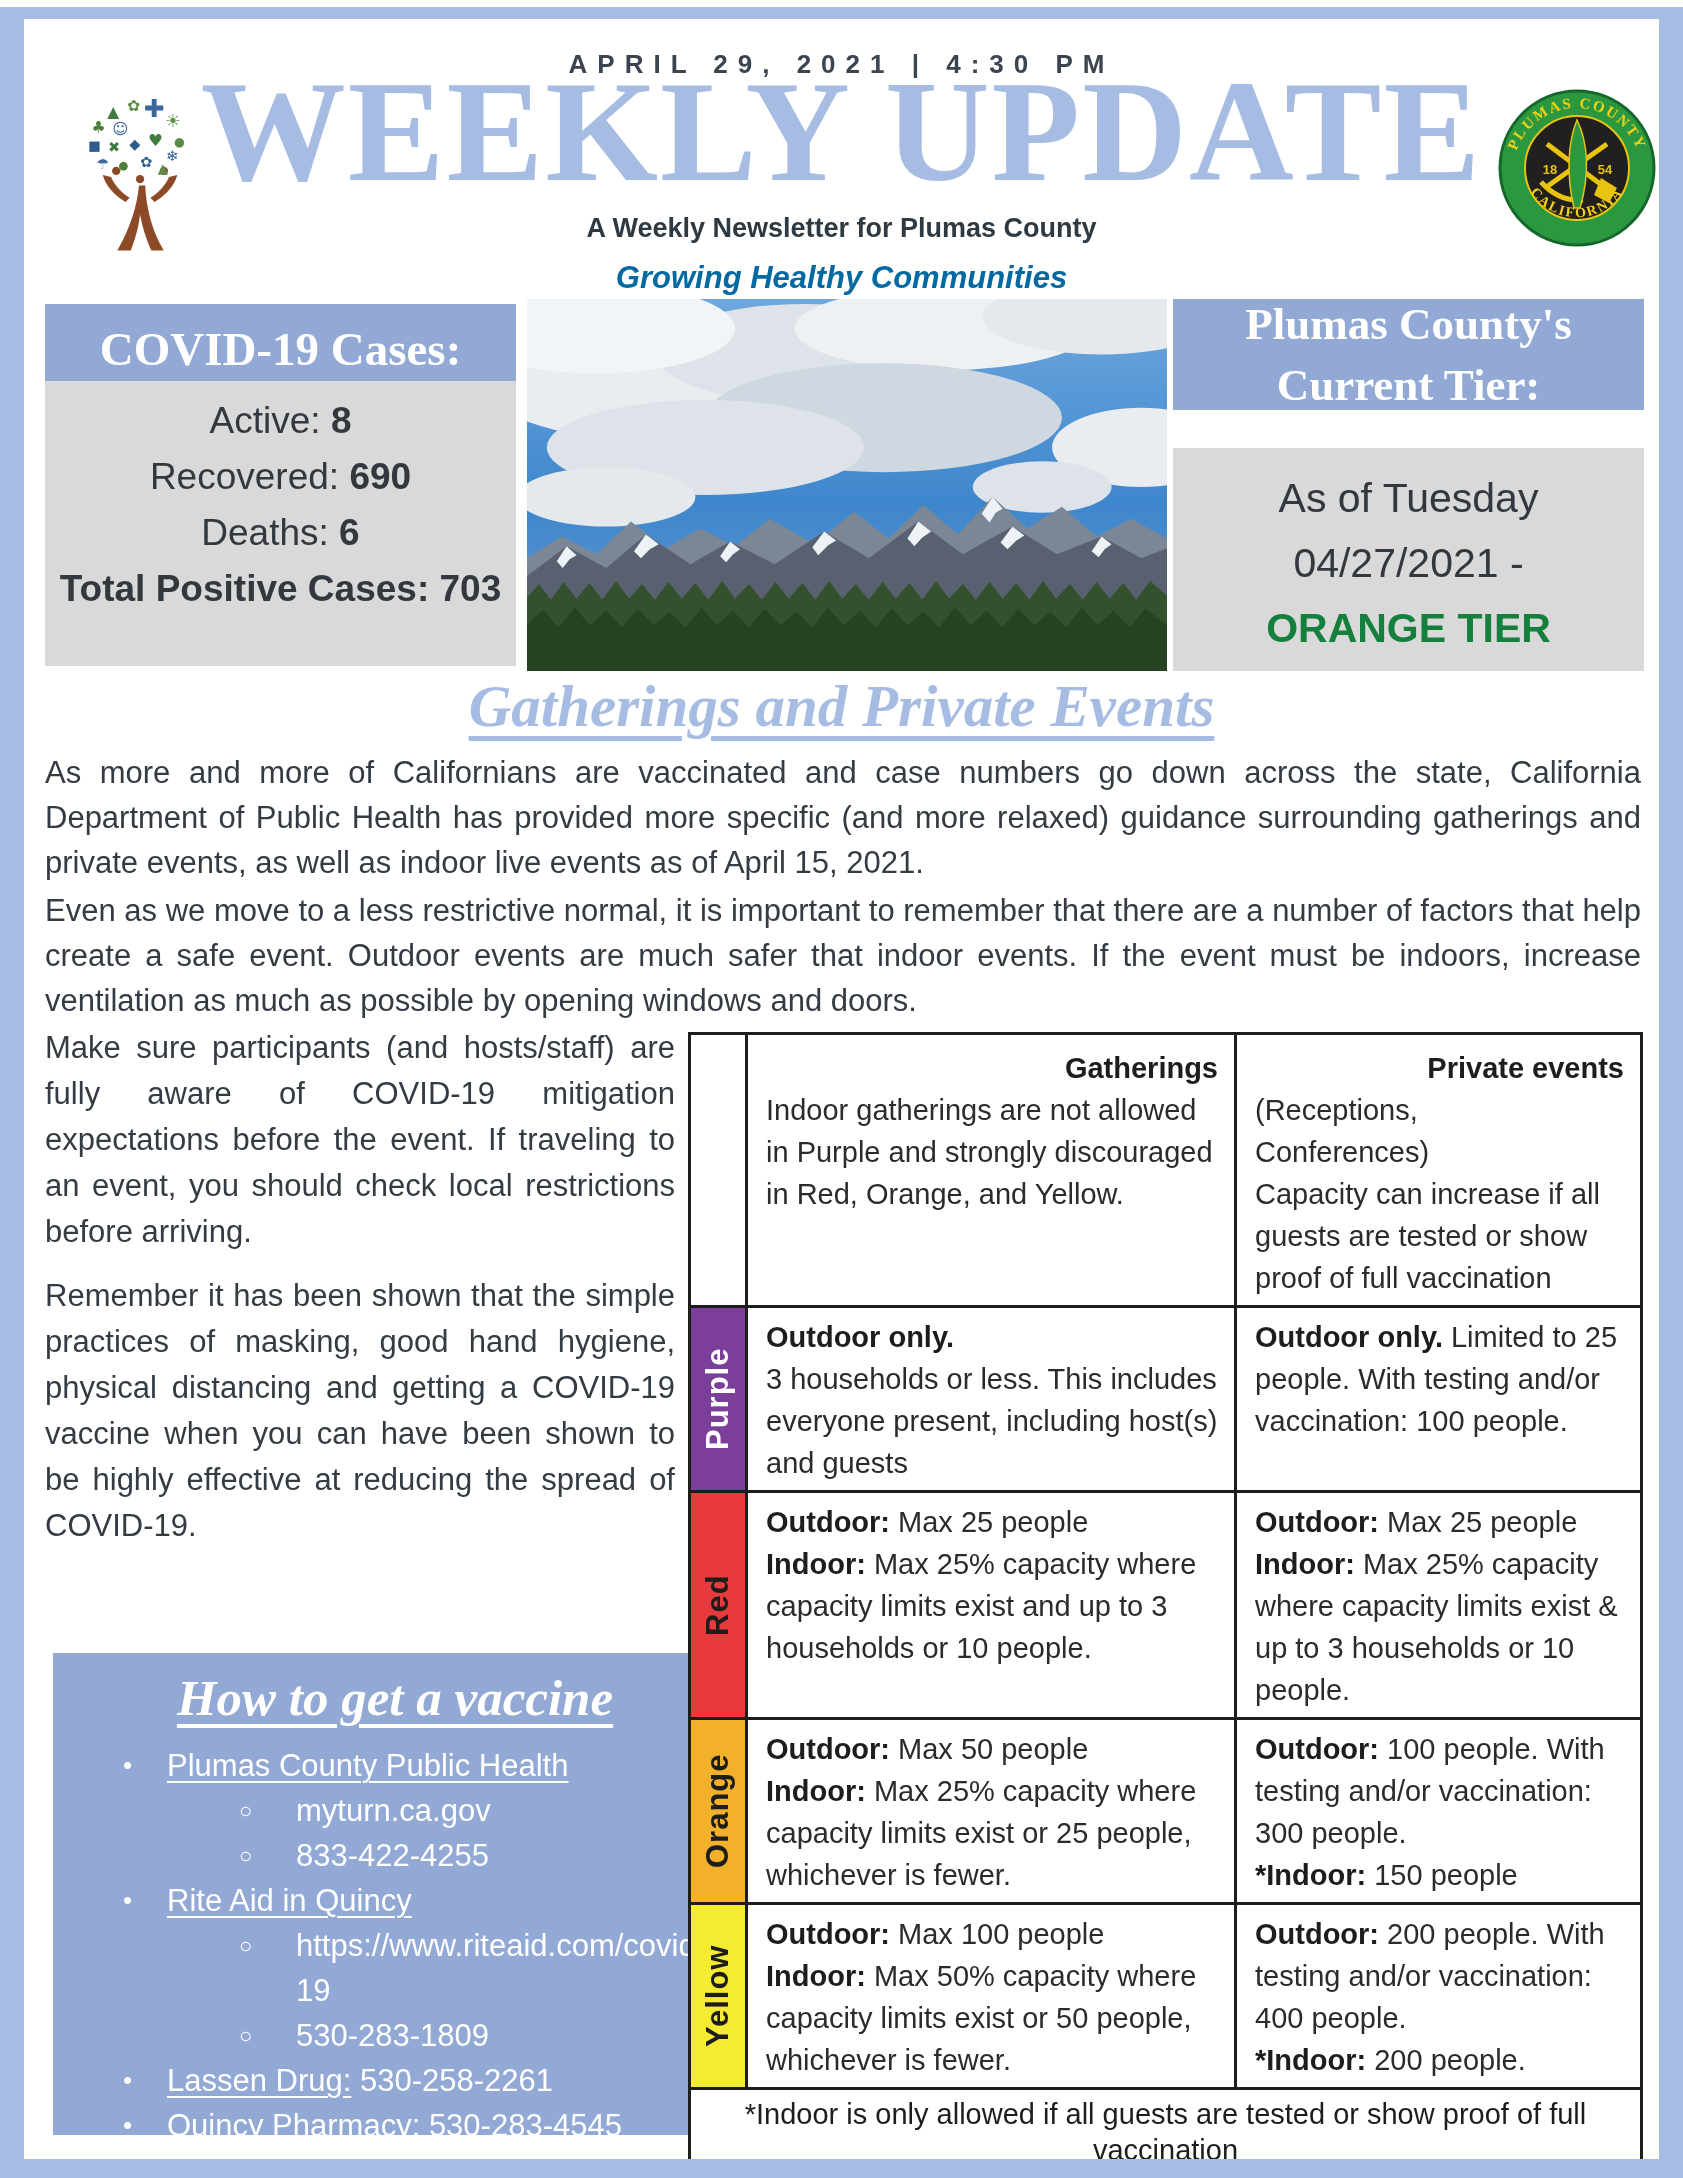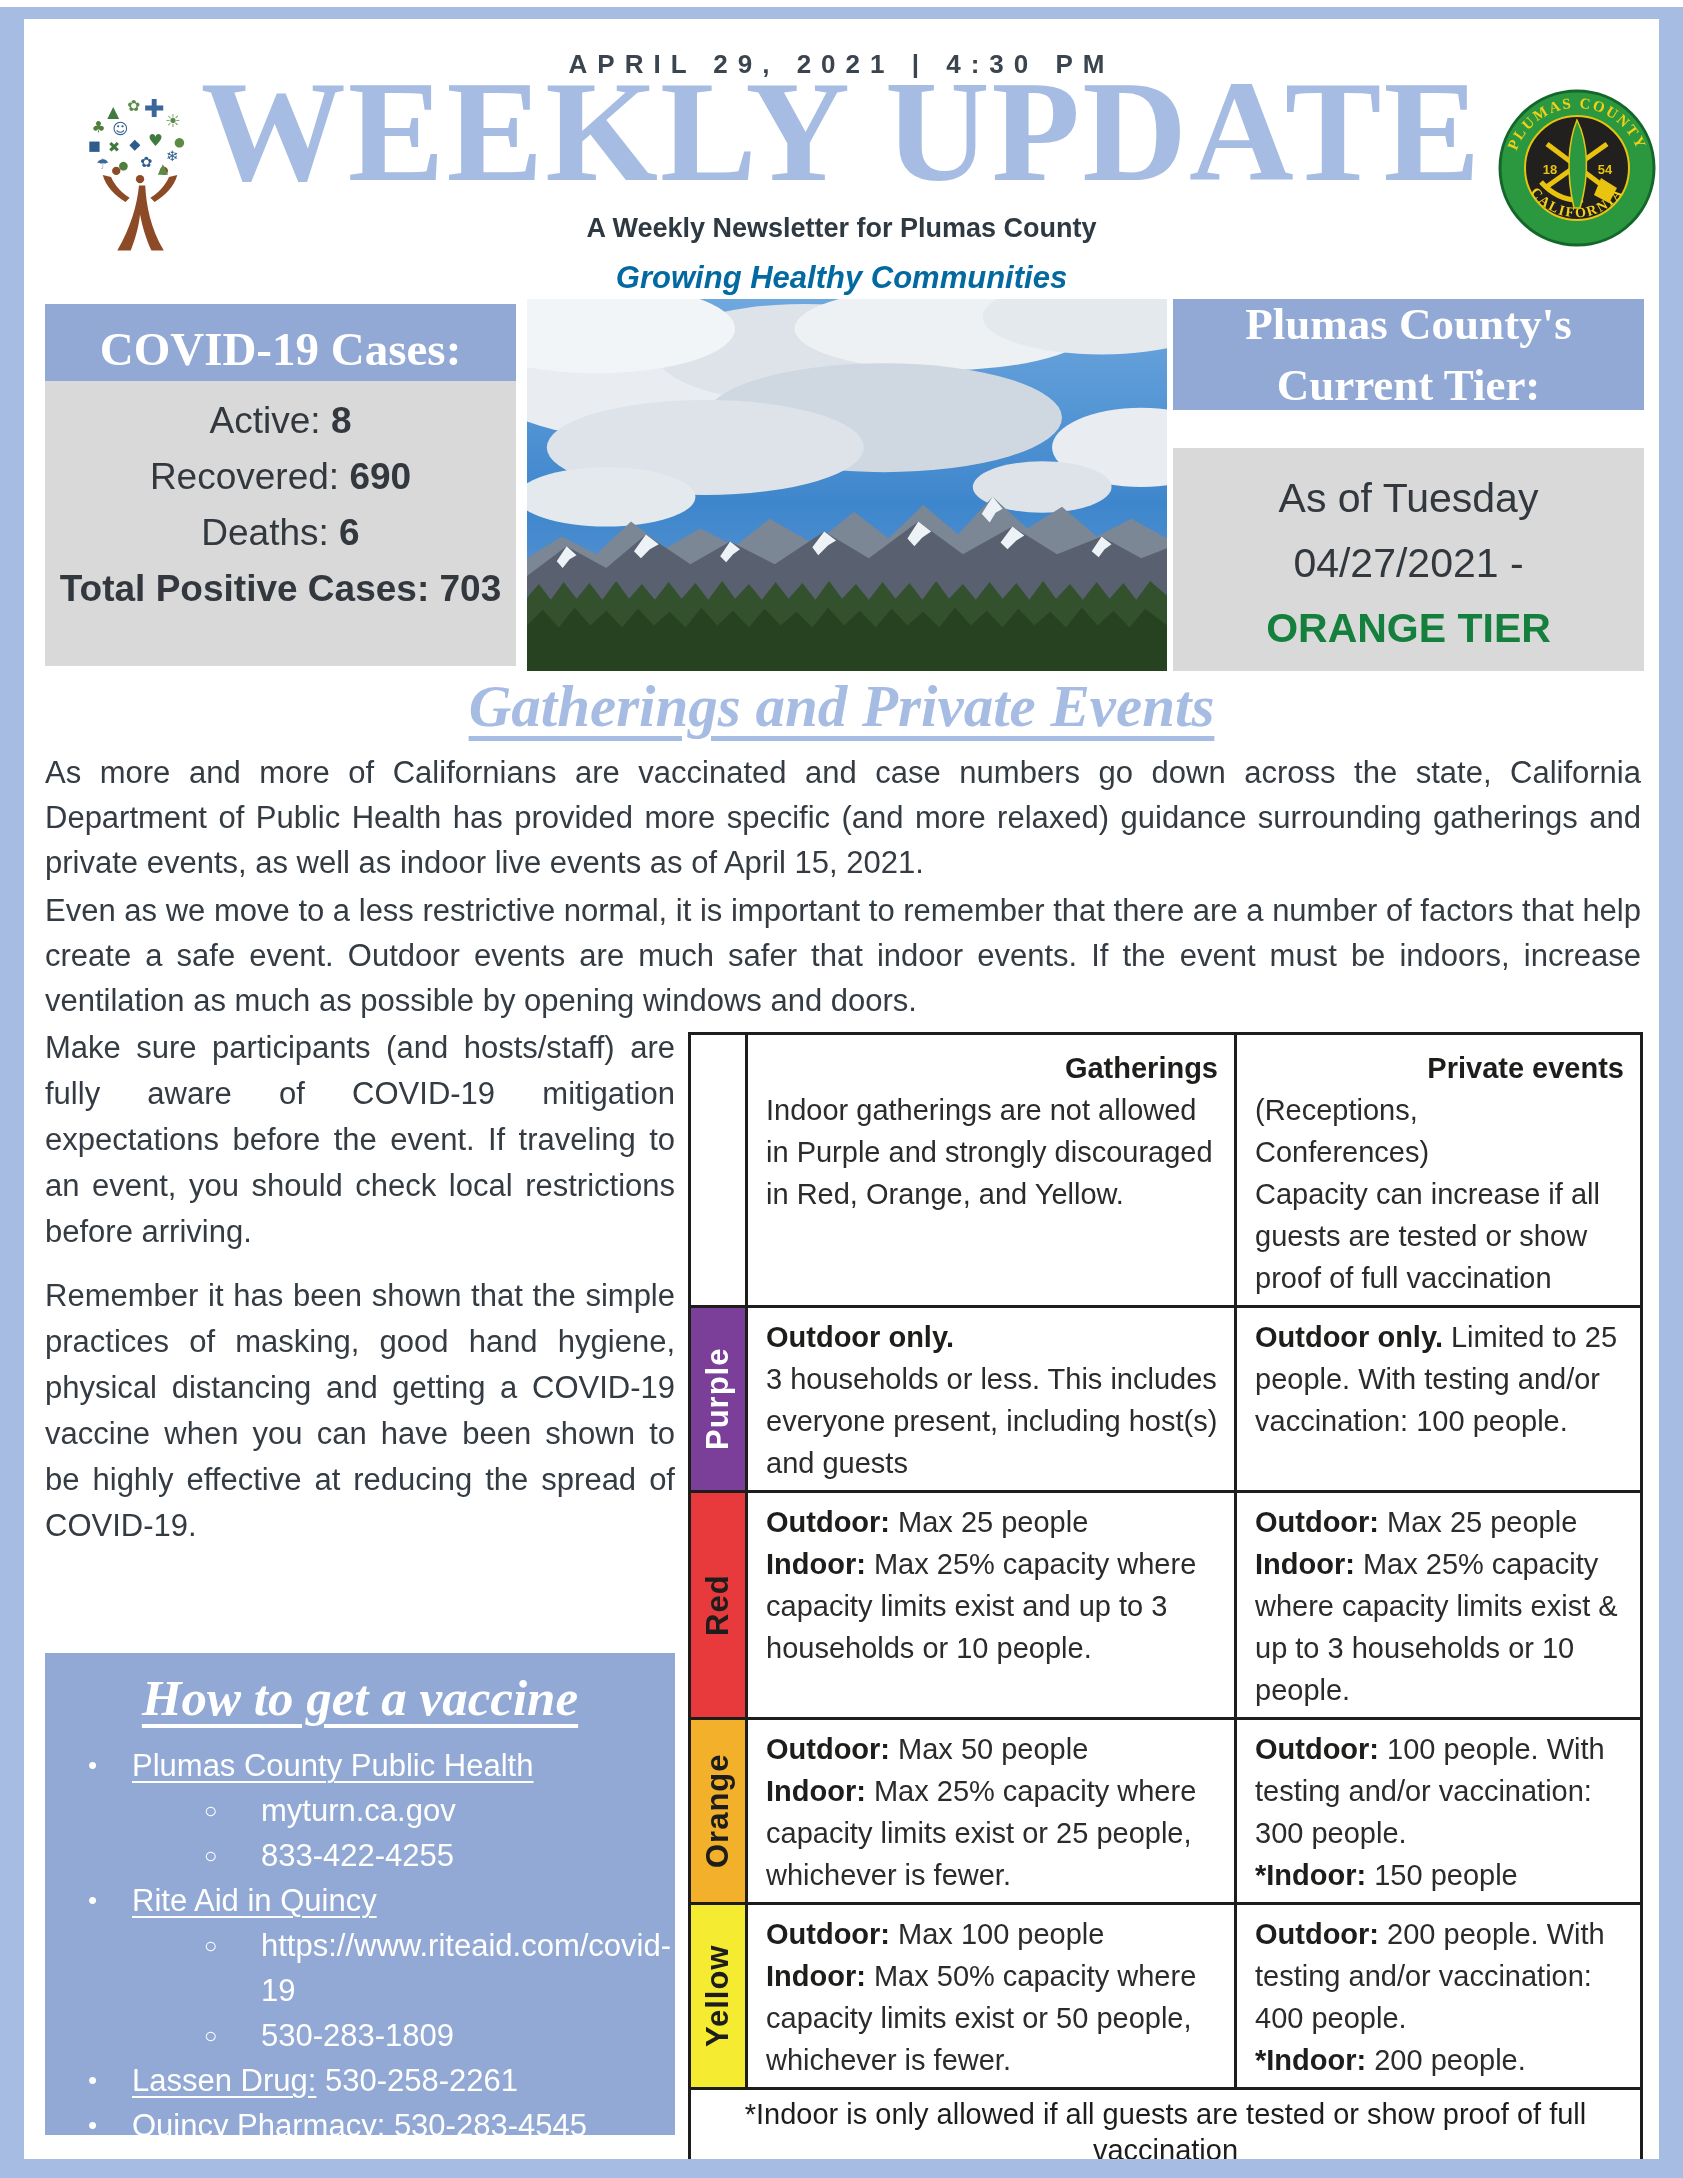--- a/index.html
+++ b/index.html
@@ -41,21 +41,21 @@
   
   .intro{position:absolute;left:45px;top:743px;width:1596px;font-size:31px;line-height:45px;text-align:justify;}
   .intro p{margin:0 0 3px 0;}
 
   
   .leftcol{position:absolute;left:45px;top:1018px;width:630px;font-size:31px;line-height:46px;text-align:justify;}
   .leftcol p{margin:0;}
   .leftcol p + p{margin-top:18px;}
 
   
-  .vaccine-box{position:absolute;left:45px;top:1646px;width:630px;height:482px;background:#92A9D5;color:#fff;}
+  .vaccine-box{position:absolute;left:53px;top:1646px;width:630px;height:482px;background:#92A9D5;color:#fff;padding-left:27px;}
   .vb-title{text-align:center;font-family:"Liberation Serif","DejaVu Serif",serif;font-style:italic;
         font-weight:700;font-size:51px;margin-top:16px;}
   .vb-title span{text-decoration:underline;text-decoration-thickness:4px;text-underline-offset:9px;}
   .vaccine-list{margin-top:16px;font-size:31px;line-height:45px;}
   .vb-item{padding-left:87px;text-indent:-44px;}
   .vb-bullet{display:inline-block;width:44px;text-indent:0;font-size:26px;vertical-align:2px;}
   .vb-link{text-decoration:underline;text-decoration-thickness:2px;text-underline-offset:5px;}
   .vb-sub{padding-left:216px;text-indent:-57px;}
   .vb-subbullet{display:inline-block;width:57px;text-indent:0;font-size:22px;vertical-align:3px;}
 

